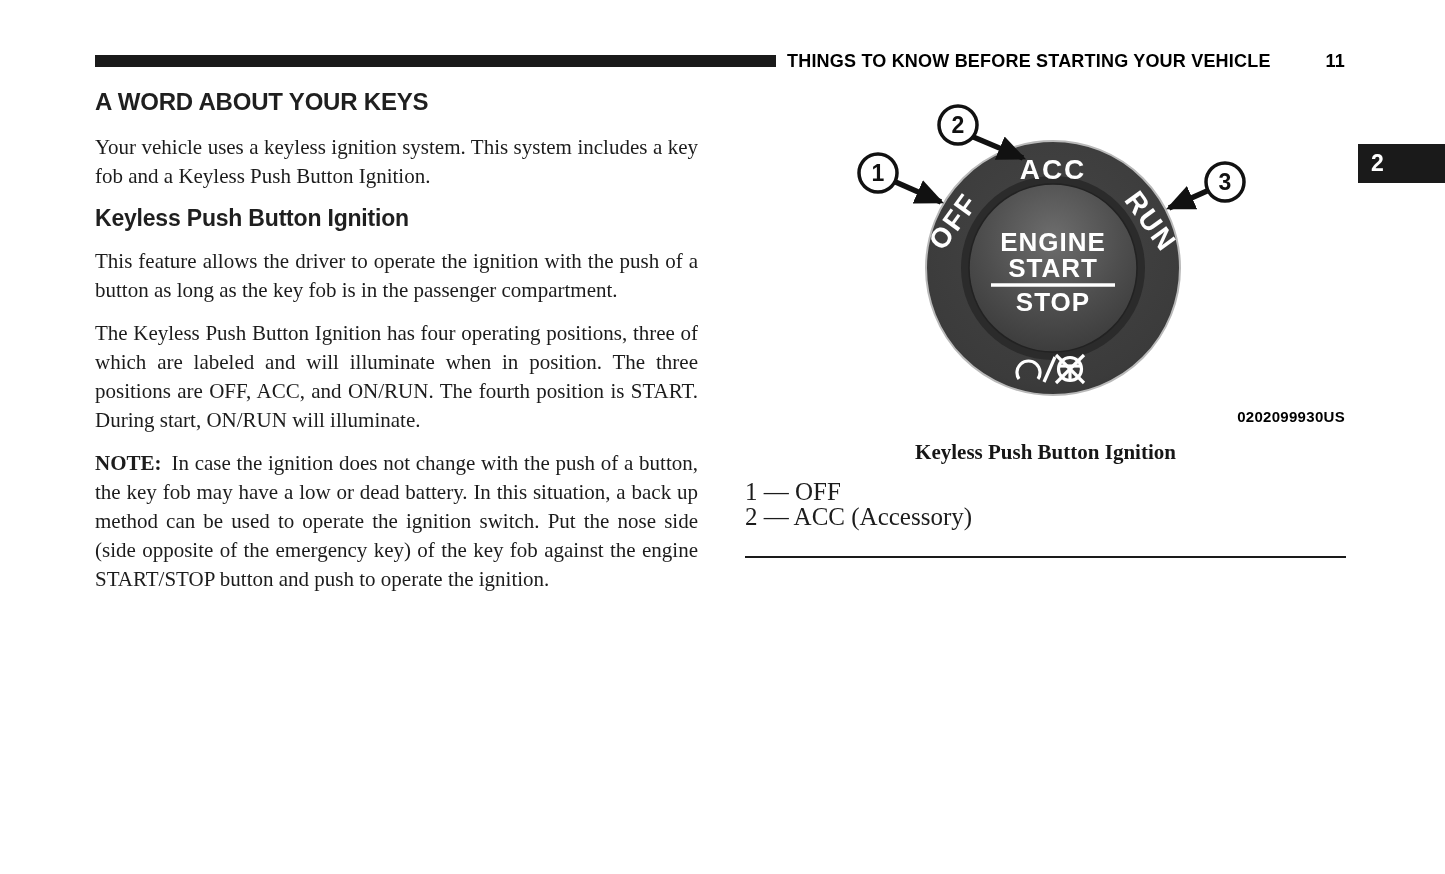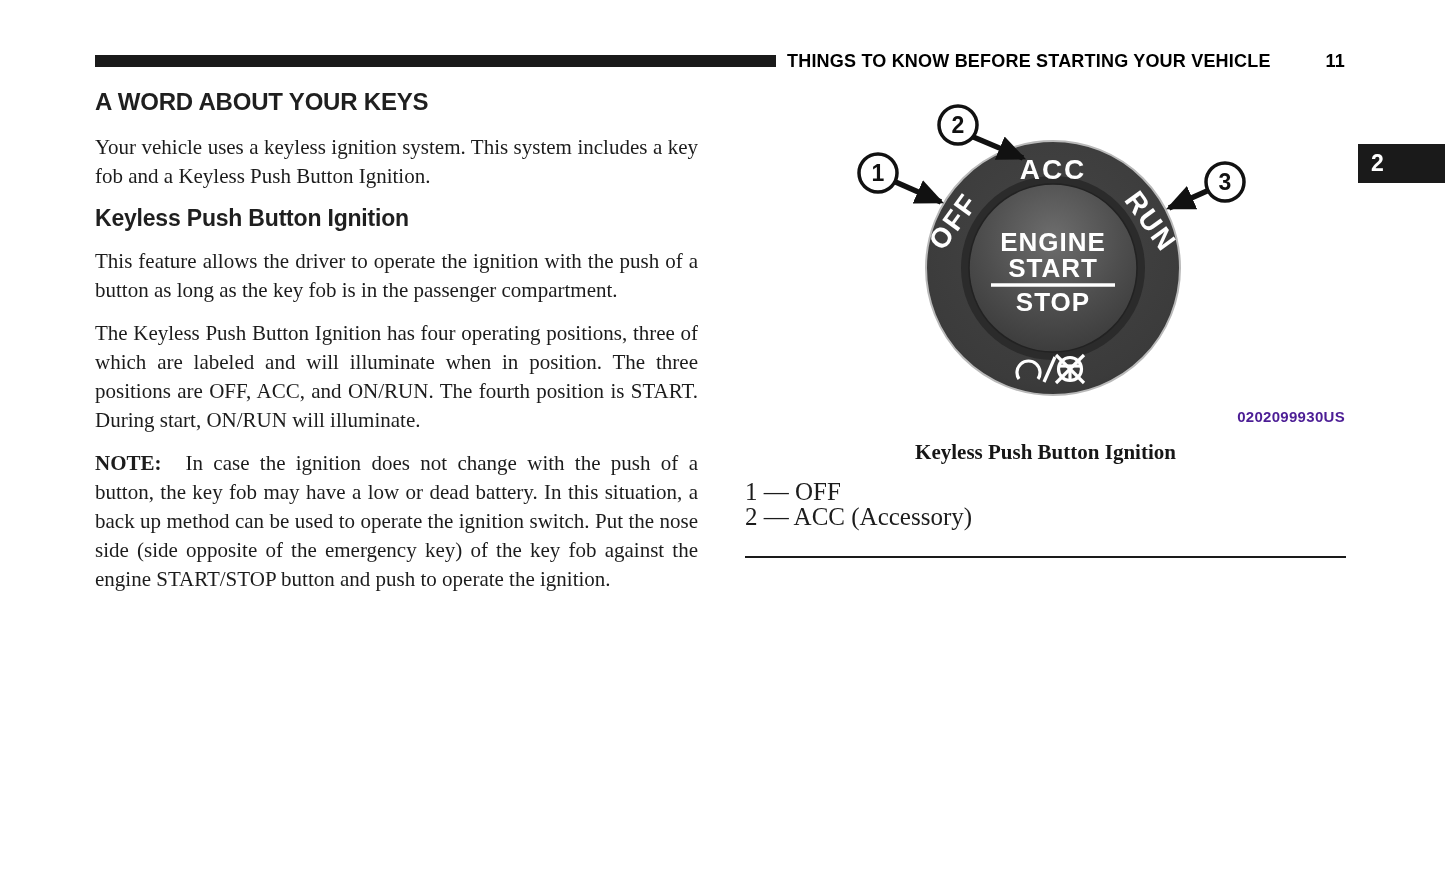--- a/index.html
+++ b/index.html
@@ -31,26 +31,26 @@
     font-family:"Liberation Sans", sans-serif;font-weight:bold;font-size:24px;
     letter-spacing:-0.2px;color:#1f1f1f;margin:0 0 17px 0;line-height:28px;
   }
   .h2{
     font-family:"Liberation Sans", sans-serif;font-weight:bold;font-size:23px;
     letter-spacing:-0.2px;color:#1f1f1f;margin:0 0 15px 0;line-height:27px;
   }
   .body-p{
     font-size:21px;line-height:29px;text-align:justify;margin:0 0 14px 0;
   }
-  .note-label{font-weight:bold;margin-right:24px;}
+  .note-label{font-weight:bold;margin-right:10px;}
   
   .figure{position:absolute;left:745px;top:95px;width:601px;height:330px;}
   .figure-code{
     position:absolute;left:745px;top:408px;width:600px;text-align:right;
-    font-family:"Liberation Sans", sans-serif;font-weight:bold;font-size:15px;color:#4c1d95;
+    font-family:"Liberation Sans", sans-serif;font-weight:bold;font-size:15px;color:#000000;
     letter-spacing:0.3px;
   }
   .figure-caption{
     position:absolute;left:745px;top:440px;width:601px;text-align:center;
     font-weight:bold;font-size:21px;color:#161616;
   }
   .figure-legend{
     position:absolute;left:745px;top:480px;width:601px;
     font-size:25px;line-height:24.5px;color:#1c1c1c;
   }

